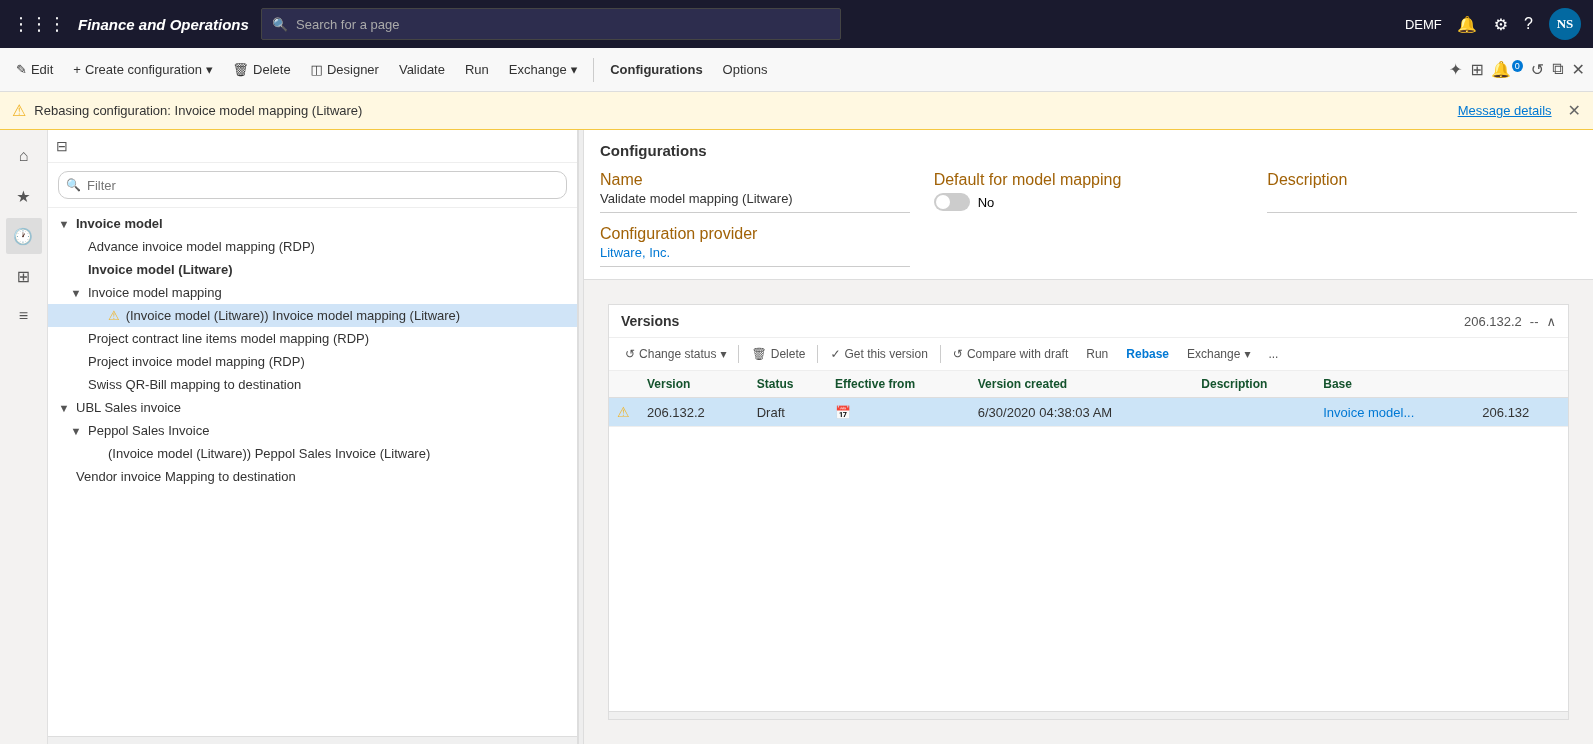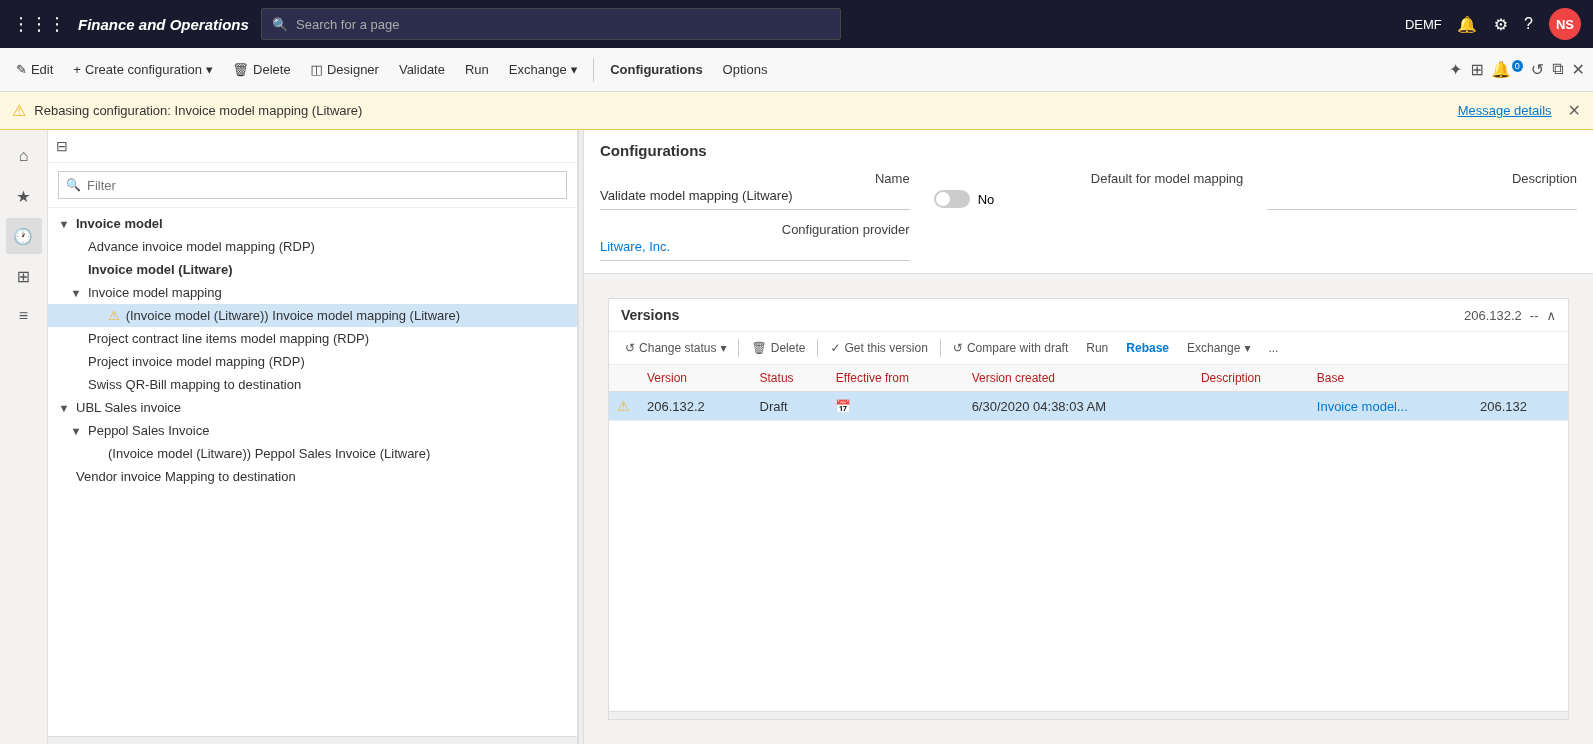--- a/index.html
+++ b/index.html
@@ -40,26 +40,27 @@
       margin-left: auto;
       display: flex;
       align-items: center;
       gap: 16px;
       color: white;
     }
     .top-nav-right .user-avatar {
       width: 32px;
       height: 32px;
       border-radius: 50%;
-      background: #ef4444;
+      background: #0369a1;
       display: flex;
       align-items: center;
       justify-content: center;
       font-weight: 600;
       font-size: 13px;
+      font-family: Liberation Serif, serif;
     }
 
     
     .toolbar {
       background: #f8f8f8;
       border-bottom: 1px solid #ddd;
       height: 44px;
       display: flex;
       align-items: center;
       padding: 0 8px;
@@ -137,21 +138,21 @@
       overflow: hidden;
     }
     .tree-filter {
       padding: 8px 10px;
       border-bottom: 1px solid #eee;
     }
     .tree-filter input {
       width: 100%;
       height: 28px;
       border: 1px solid #ccc;
-      border-radius: 0;
+      border-radius: 10px;
       padding: 0 8px 0 28px;
       font-size: 13px;
       outline: none;
     }
     .tree-filter-wrap {
       position: relative;
     }
     .tree-filter-wrap .filter-icon {
       position: absolute;
       left: 8px;
@@ -208,24 +209,23 @@
       font-weight: 600;
       color: #333;
       margin-bottom: 12px;
     }
     .config-fields {
       display: grid;
       grid-template-columns: 1fr 1fr 1fr;
       gap: 12px 24px;
     }
     .field-label {
-      font-size: 13px;
-      color: #404040;
+      font-size: 16px;
+      color: #a16207;
       margin-bottom: 2px;
-      text-align: right;
     }
     .field-value {
       font-size: 13px;
       color: #333;
       border-bottom: 1px solid #ccc;
       padding-bottom: 4px;
       min-height: 22px;
     }
     .field-link { color: #0078d4; cursor: pointer; }
     .toggle-row {
@@ -314,22 +314,22 @@
     table {
       width: 100%;
       border-collapse: collapse;
       font-size: 13px;
     }
     thead th {
       background: #f8f8f8;
       border-bottom: 1px solid #ddd;
       padding: 6px 8px;
       text-align: left;
-      font-weight: 400;
-      color: #b91c1c;
+      font-weight: 700;
+      color: #14532d;
       font-size: 12px;
       white-space: nowrap;
     }
     tbody tr { border-bottom: 1px solid #eee; }
     tbody tr.selected-row { background: #cce4f7; }
     tbody td { padding: 6px 8px; color: #333; font-size: 13px; }
     .status-draft { color: #333; }
     .status-completed { color: #333; }
     .base-link { color: #0078d4; cursor: pointer; }
     .warn-cell { color: #f0b429; font-size: 14px; }

